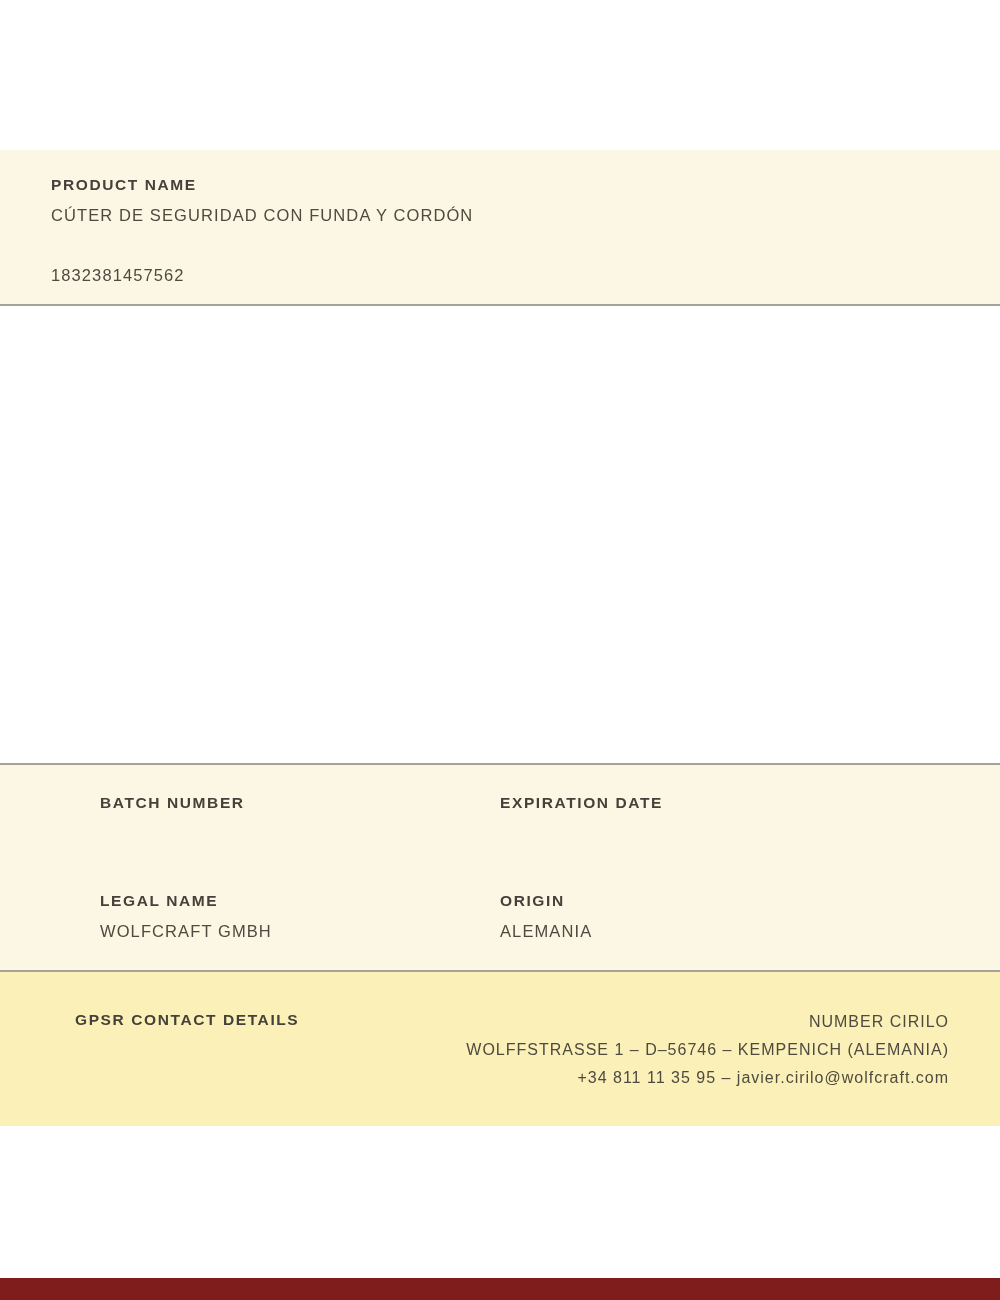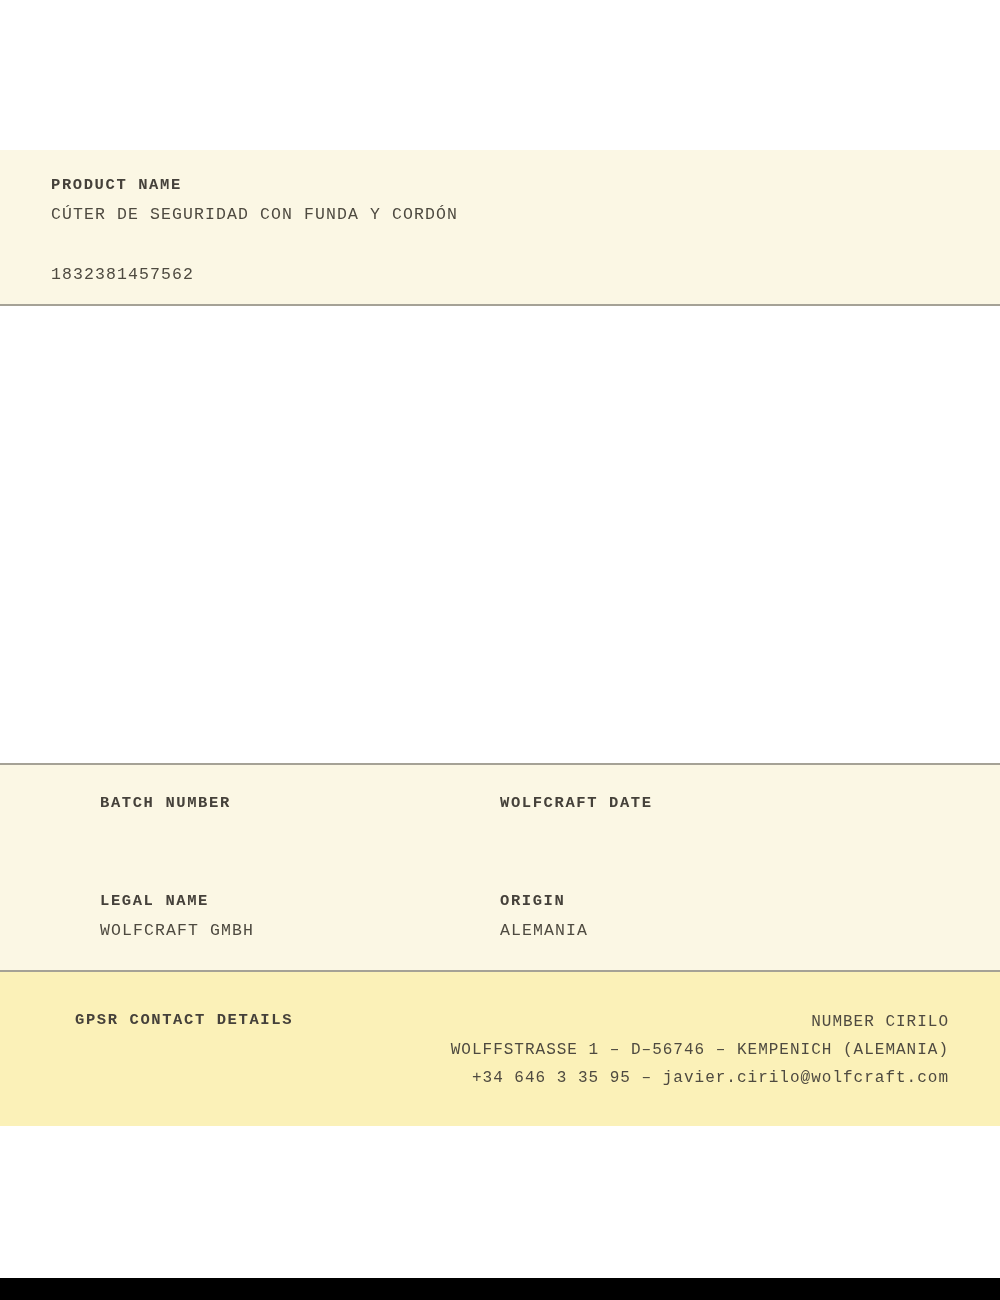--- a/index.html
+++ b/index.html
@@ -4,21 +4,21 @@
 <style>
   * { margin: 0; padding: 0; box-sizing: border-box; }
   html, body { background: #ffffff; }
   body {
     width: 1000px;
     height: 1300px;
     font-family: "Liberation Sans", sans-serif;
     color: #4B473D;
     overflow: hidden;
   }
-  .page { width: 1000px; height: 1300px; background: #000000; font-family: Liberation Mono, monospace; }
+  .page { width: 1000px; height: 1300px; background: #7f1d1d; }
 
   .spacer-top    { height: 150px; background: #ffffff; }
   .gap-middle    { height: 457px; background: #ffffff; }
   .spacer-bottom { height: 152px; background: #ffffff; }
 
   
   .section-product {
     background: #FBF7E4;
     border-bottom: 2px solid #A5A296;
     padding: 24px 51px 18px 51px;
@@ -101,40 +101,40 @@
 
   <div class="gap-middle"></div>
 
   <section class="section-details">
     <div class="detail-row">
       <div class="detail-col">
         <div class="field-label">BATCH NUMBER</div>
         <div class="field-value"></div>
       </div>
       <div class="detail-col">
-        <div class="field-label">WOLFCRAFT DATE</div>
+        <div class="field-label">EXPIRATION DATE</div>
         <div class="field-value"></div>
       </div>
     </div>
     <div class="detail-row">
       <div class="detail-col">
         <div class="field-label">LEGAL NAME</div>
         <div class="field-value">WOLFCRAFT GMBH</div>
       </div>
       <div class="detail-col">
         <div class="field-label">ORIGIN</div>
         <div class="field-value">ALEMANIA</div>
       </div>
     </div>
   </section>
 
   <section class="section-gpsr">
     <div class="gpsr-label">GPSR CONTACT DETAILS</div>
     <div class="gpsr-contact">
       <span class="line">NUMBER CIRILO</span>
       <span class="line">WOLFFSTRASSE 1 – D–56746 – KEMPENICH (ALEMANIA)</span>
-      <span class="line">+34 646 3 35 95 – javier.cirilo@wolfcraft.com</span>
+      <span class="line">+34 811 11 35 95 – javier.cirilo@wolfcraft.com</span>
     </div>
   </section>
 
   <div class="spacer-bottom"></div>
 
 </div>
 
 </body></html>

